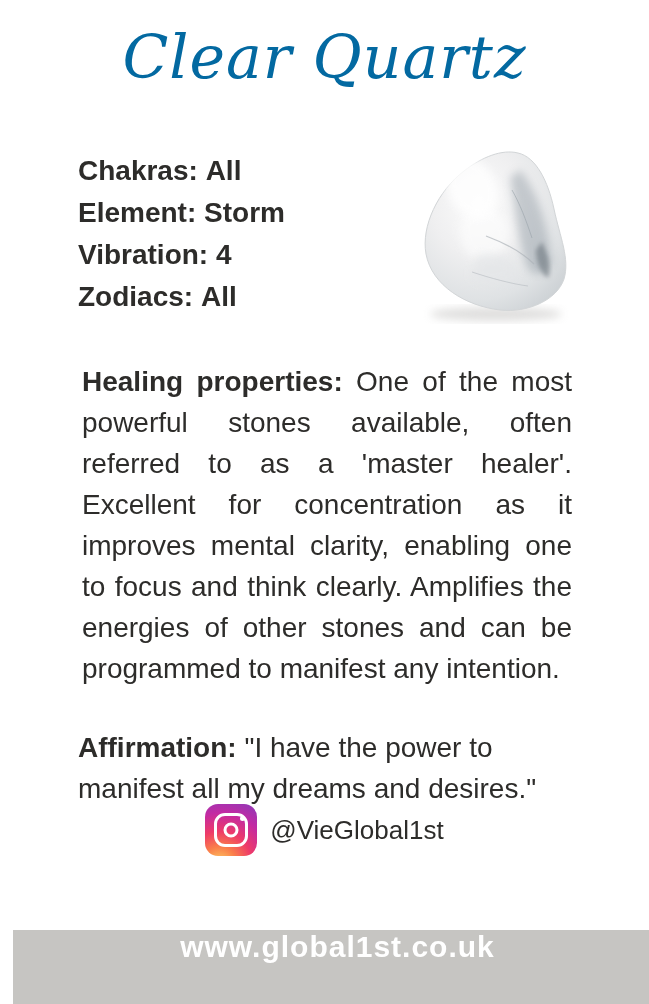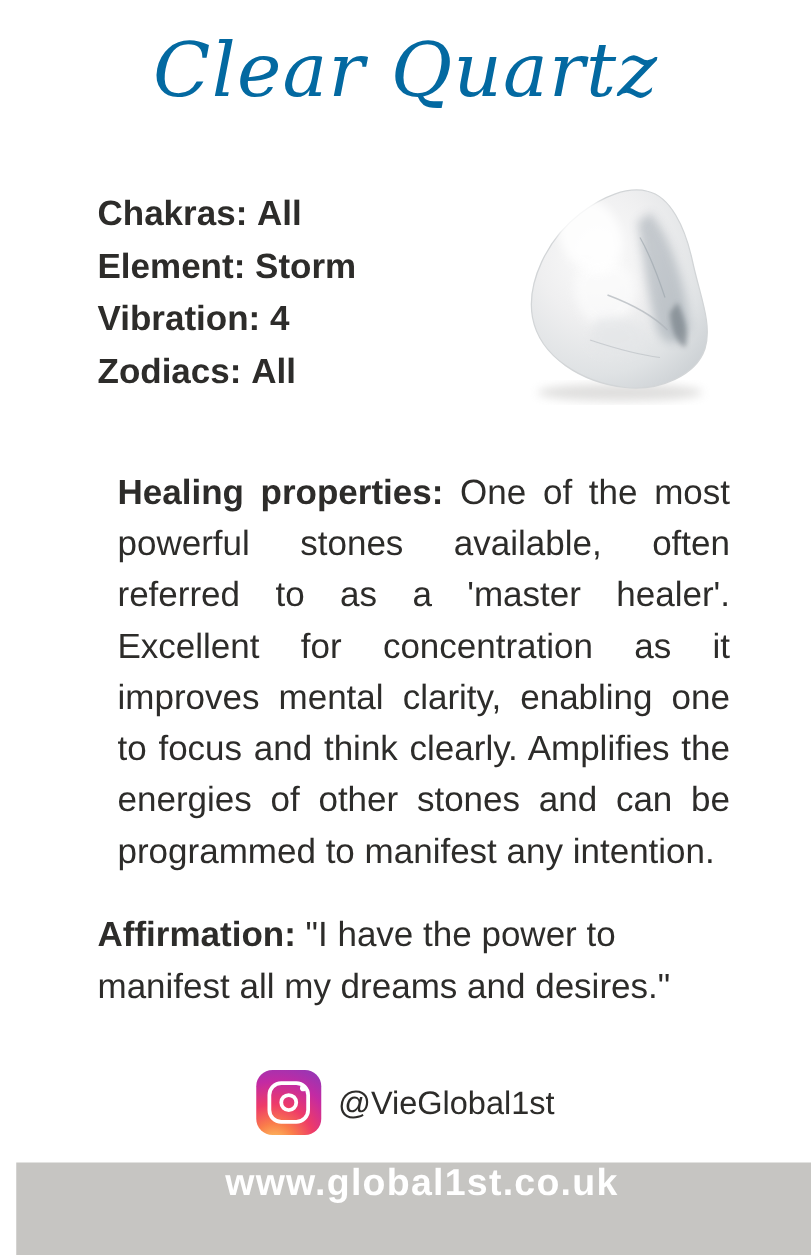--- a/index.html
+++ b/index.html
@@ -50,21 +50,21 @@
     height: 180px;
   }
   .stone-wrap svg { display: block; width: 100%; height: 100%; }
 
   
   .healing {
     position: absolute;
     left: 78px;
     width: 490px;
     top: 357px;
-    margin: 16px;
+    margin: 4px;
     font-size: 28px;
     line-height: 41px;
     text-align: justify;
   }
   .b { font-weight: 700; }
 
   
   .affirmation {
     position: absolute;
     left: 78px;
@@ -72,21 +72,21 @@
     top: 727px;
     margin: 0;
     font-size: 28px;
     line-height: 41px;
   }
 
   
   .social-row {
     position: absolute;
     left: 0;
-    top: 856px;
+    top: 804px;
     width: 100%;
     display: flex;
     justify-content: center;
     align-items: flex-end;
     gap: 19px;
   }
   .social-item {
     display: flex;
     align-items: center;
     gap: 13px;

